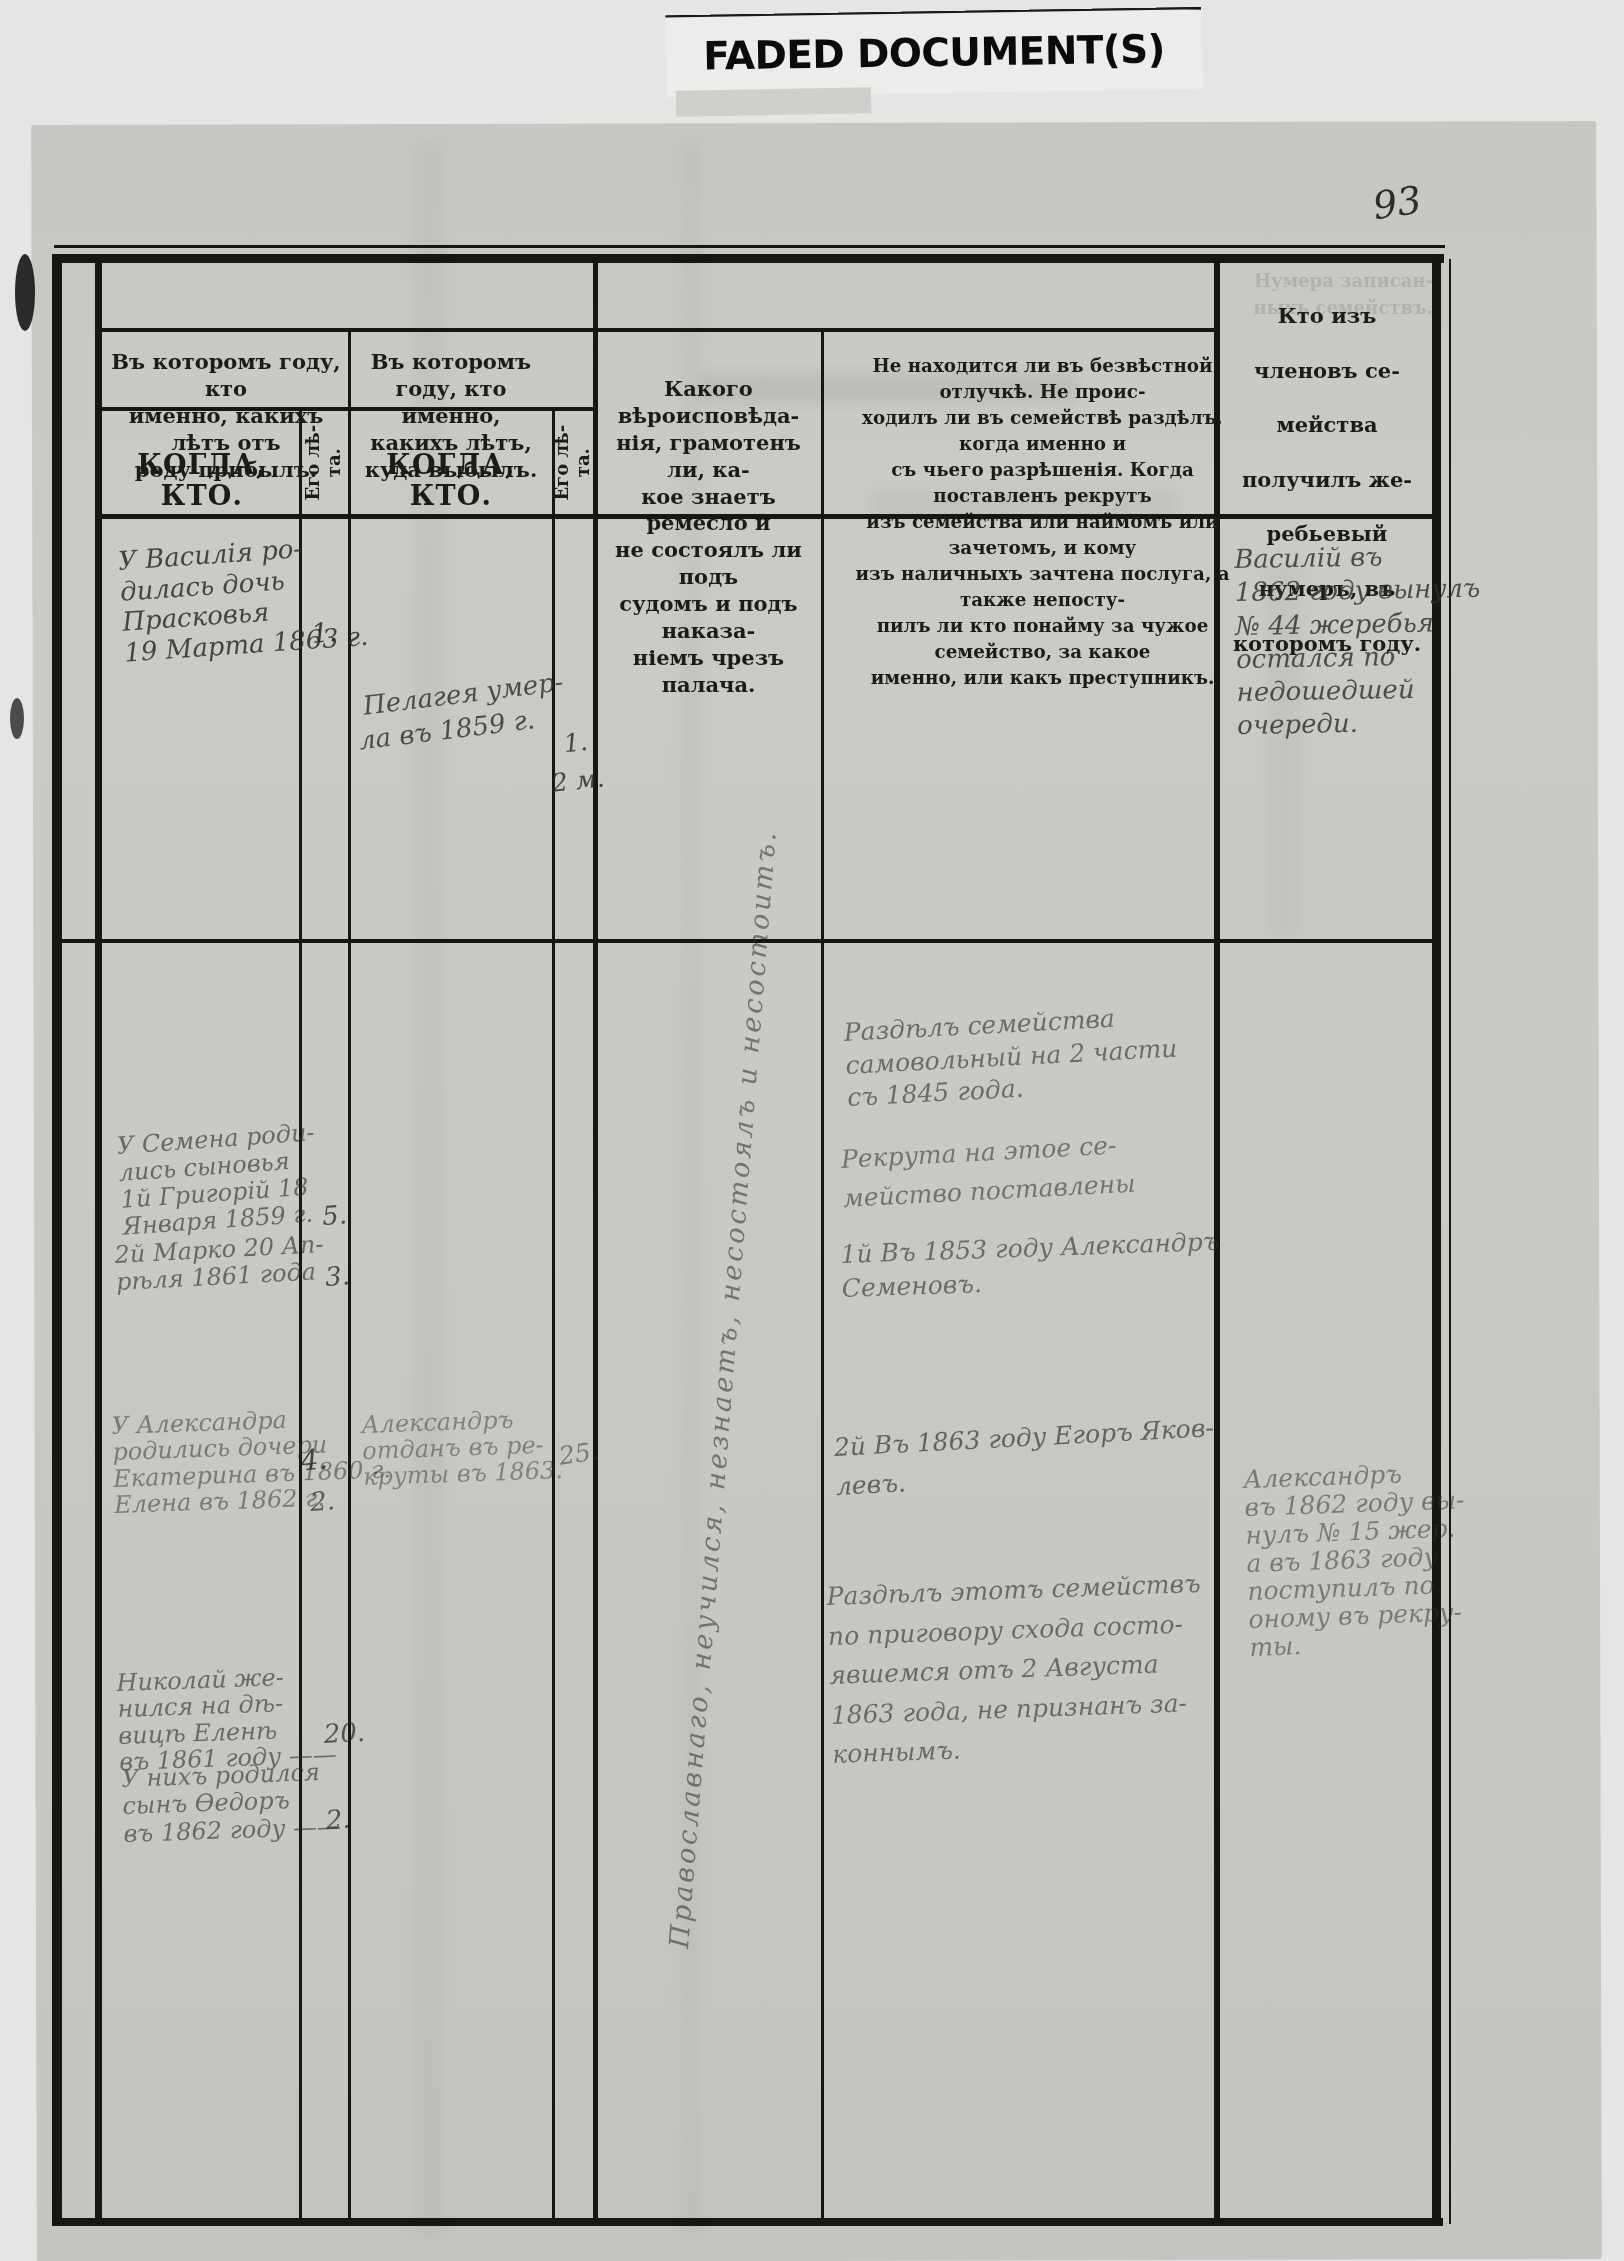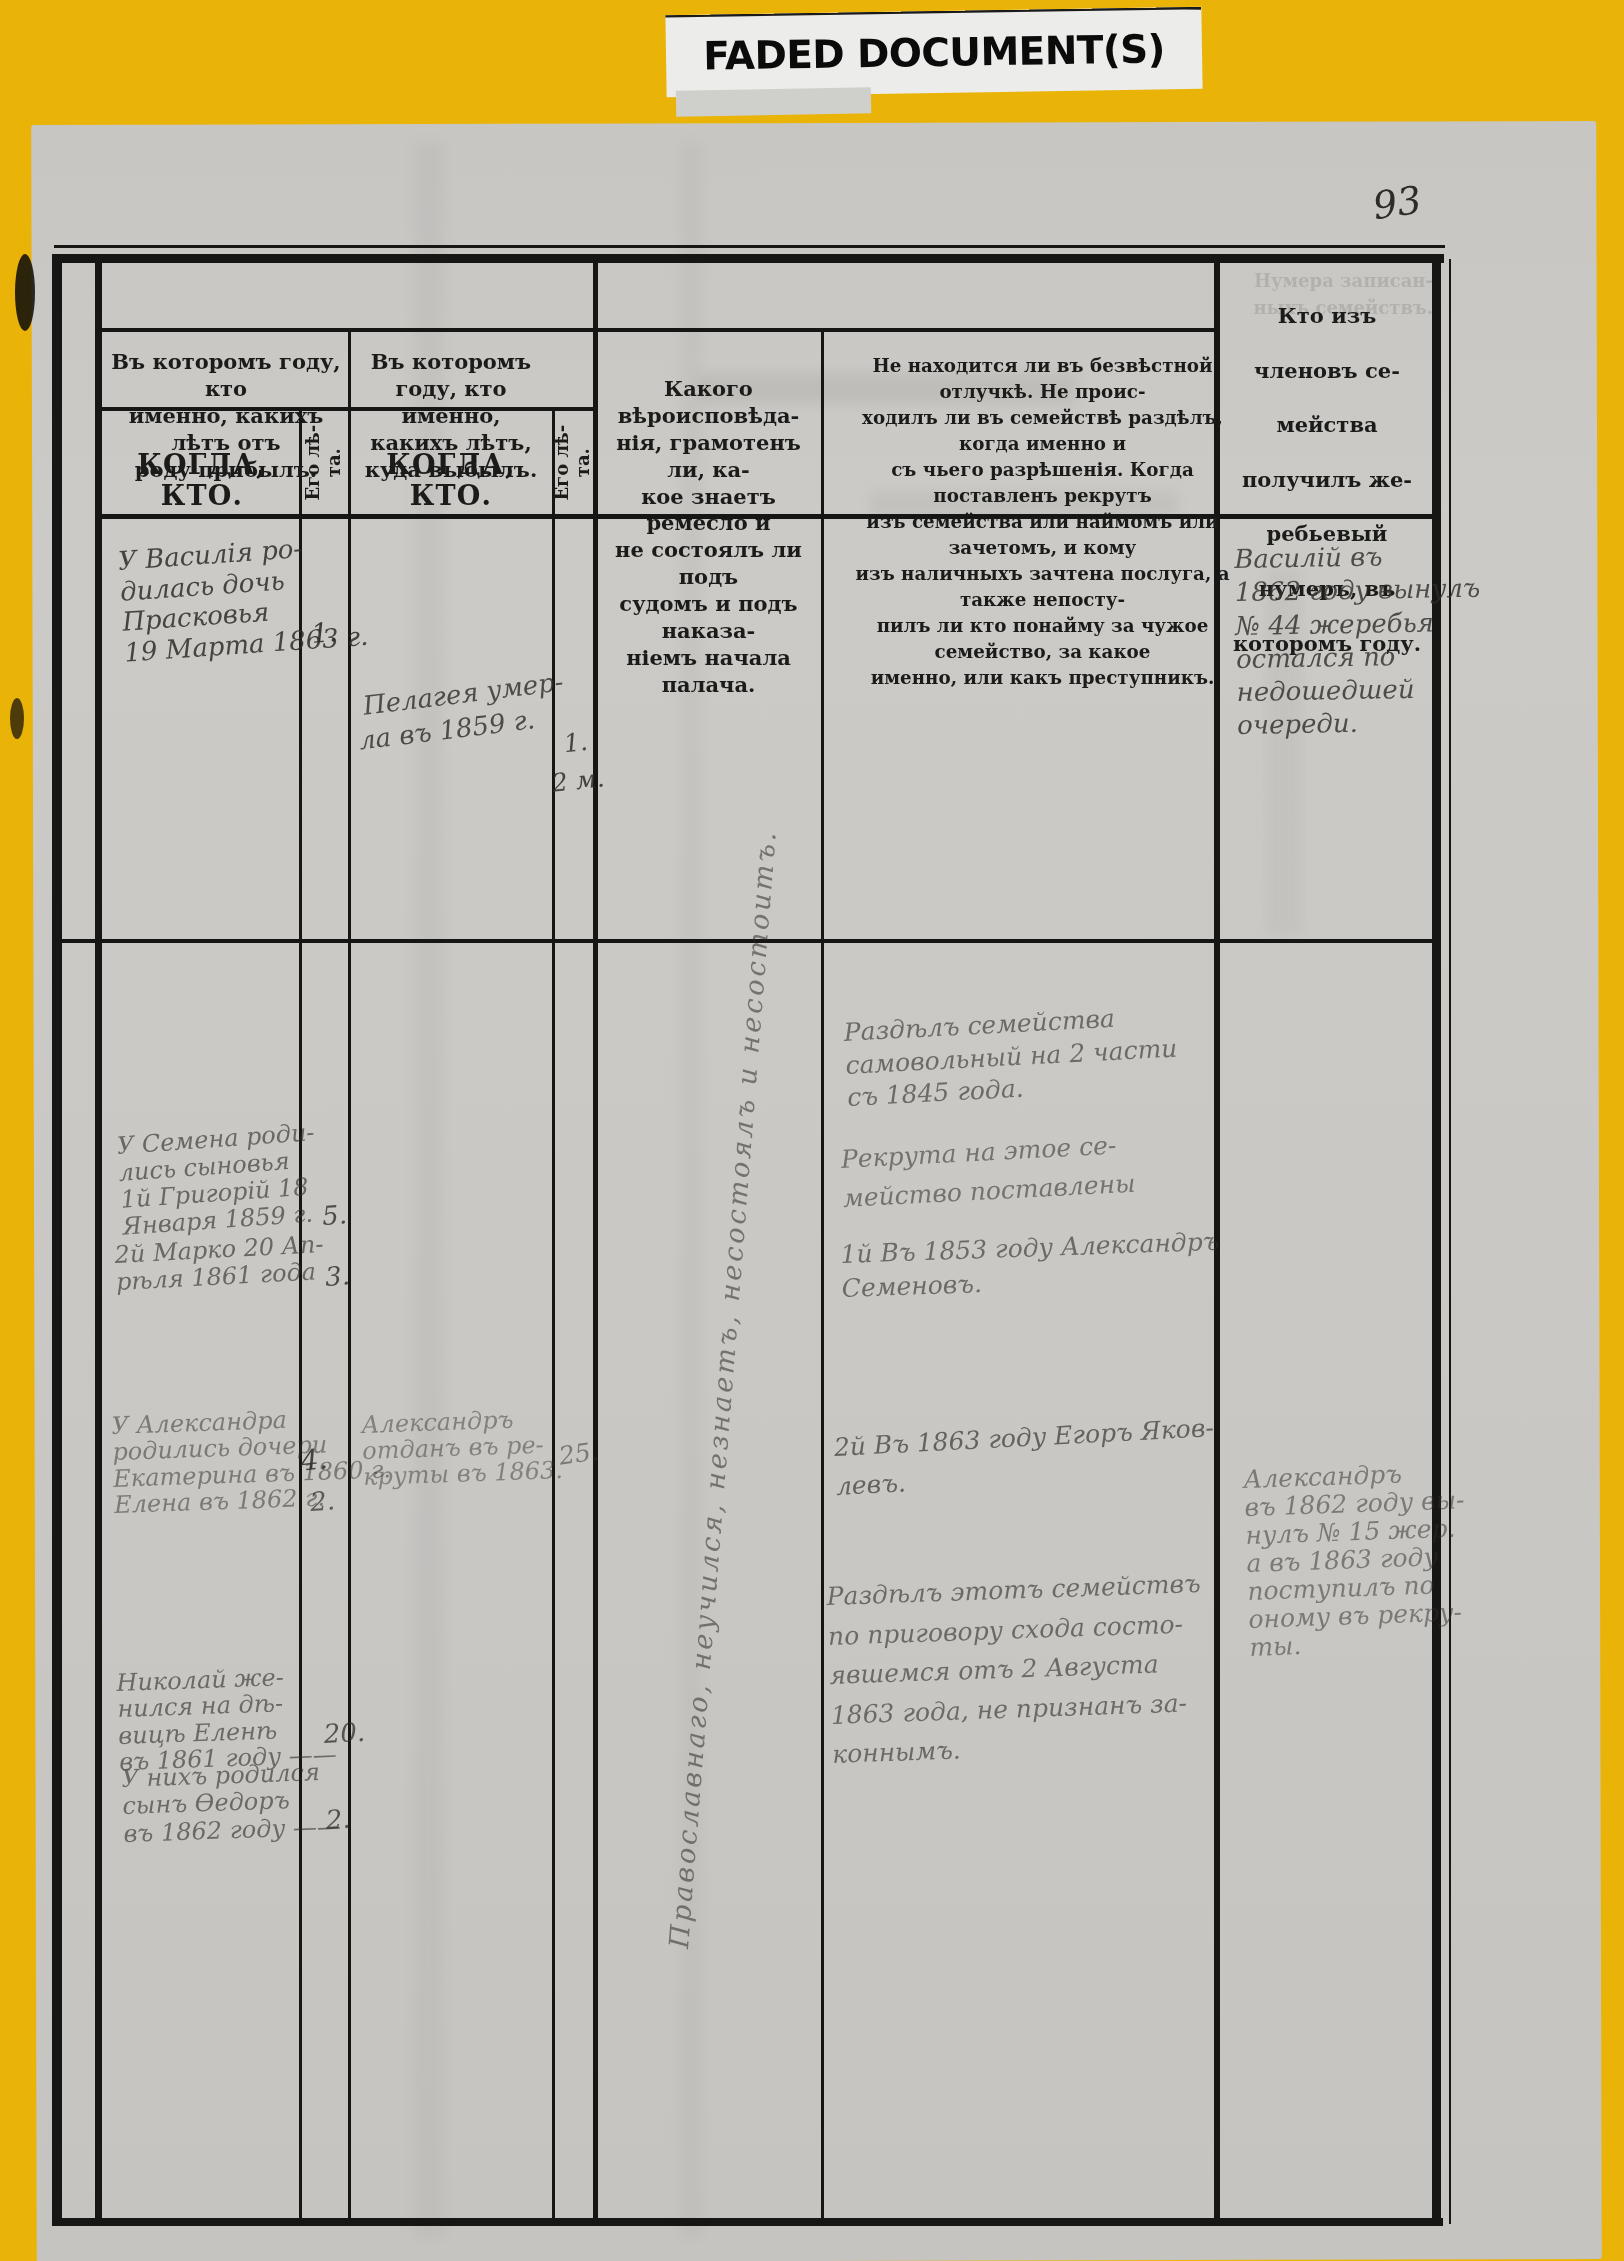--- a/index.html
+++ b/index.html
@@ -1,16 +1,16 @@
 <!DOCTYPE html>
 <html style="font-size:9.5px"><head>
 <meta charset="utf-8">
 <style>
   html,body{margin:0;padding:0;background:#000;}
-  .screen{position:relative;width:1624px;height:2261px;background:#eab308;overflow:hidden;
+  .screen{position:relative;width:1624px;height:2261px;background:#e5e5e5;overflow:hidden;
           font-family:"DejaVu Serif",serif;}
   
   .paper{position:absolute;left:34px;top:123px;width:1565px;height:2138px;
          background:linear-gradient(180deg,#c7c6c3 0%,#cbcac7 18%,#c9c8c5 55%,#c5c4c1 100%);
          border-radius:3px;transform:rotate(-0.15deg);}
   .streak{position:absolute;background:#4c4c4a;filter:blur(7px);}
   .blob{position:absolute;background:#0a0a0a;border-radius:50%;}
   
   .banner{position:absolute;left:666px;top:10.7px;width:536px;height:82px;background:#ececea;
           transform:rotate(-0.9deg);display:flex;align-items:center;justify-content:center;
@@ -86,21 +86,21 @@
 именно, какихъ лѣтъ отъ
 роду прибылъ.</div>
   <div class="pr" style="left:355px;top:349px;width:192px;font-size:21px;line-height:1.28;">Въ которомъ году, кто
 именно, какихъ лѣтъ,
 куда выбылъ.</div>
   <div class="pr" style="left:599px;top:376px;width:219px;font-size:21px;line-height:1.28;">Какого вѣроисповѣда-
 нія, грамотенъ ли, ка-
 кое знаетъ ремесло и
 не состоялъ ли подъ
 судомъ и подъ наказа-
-ніемъ начала палача.</div>
+ніемъ чрезъ палача.</div>
   <div class="pr" style="left:827px;top:353px;width:383px;font-size:18.3px;line-height:1.42;margin-left:24px;">Не находится ли въ безвѣстной отлучкѣ. Не проис-
 ходилъ ли въ семействѣ раздѣлъ, когда именно и
 съ чьего разрѣшенія. Когда поставленъ рекрутъ
 изъ семейства или наймомъ или зачетомъ, и кому
 изъ наличныхъ зачтена послуга, а также непосту-
 пилъ ли кто понайму за чужое семейство, за какое
 именно, или какъ преступникъ.</div>
 
   <div class="pr" style="left:109px;top:449px;width:186px;font-size:27px;letter-spacing:1.2px;">КОГДА, КТО.</div>
   <div class="pr" style="left:355px;top:449px;width:192px;font-size:27px;letter-spacing:1.2px;">КОГДА, КТО.</div>

